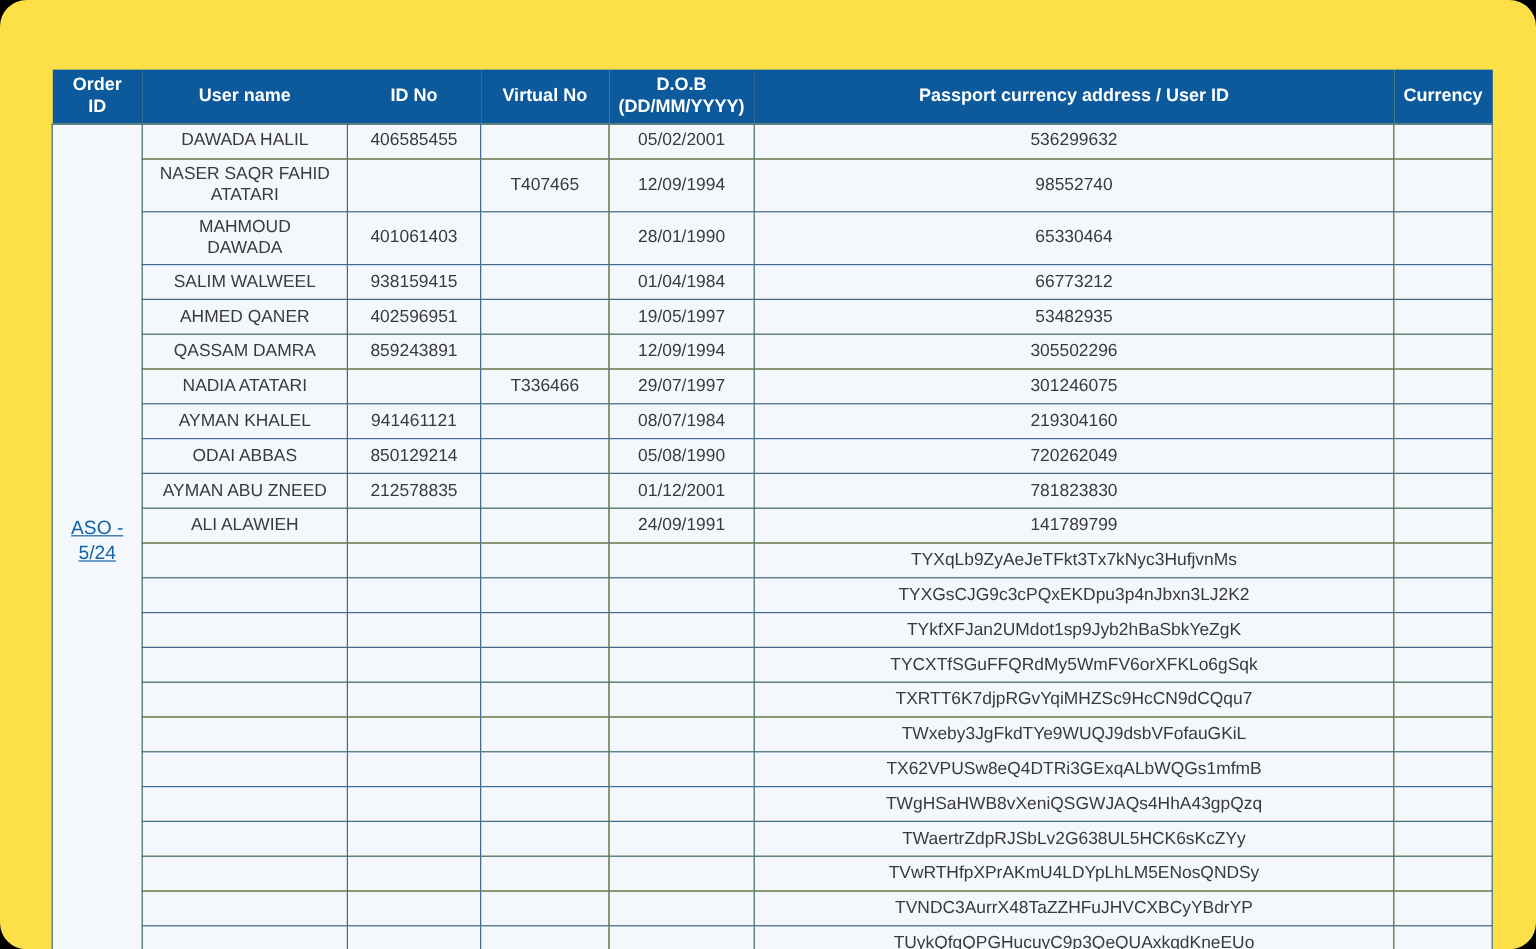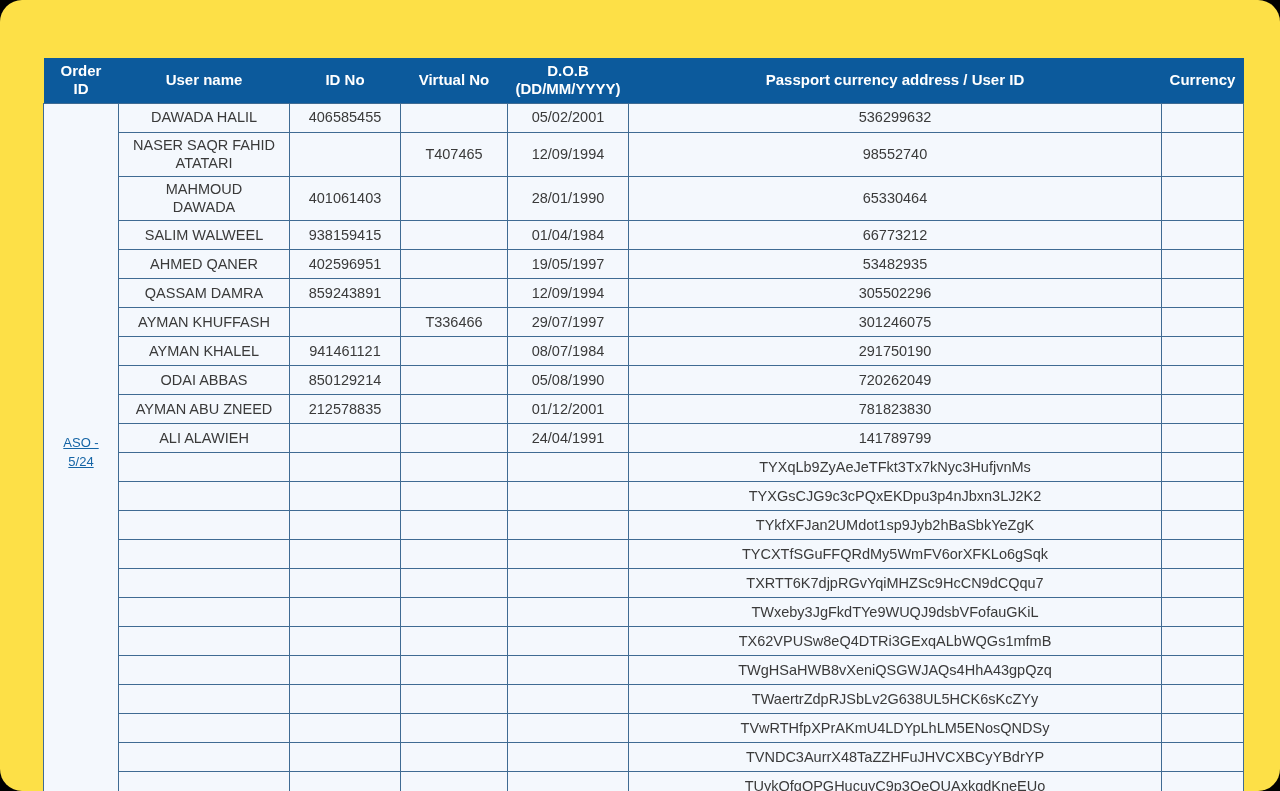--- a/index.html
+++ b/index.html
@@ -53,21 +53,21 @@
     white-space: pre-line;
     overflow: hidden;
   }
   td.order-cell {
     vertical-align: top;
     padding-top: 6px;
   }
   a.order-link {
     color: #1464a5;
     text-decoration: underline;
-    font-size: 13px;
+    font-size: 16px;
     white-space: pre-line;
     cursor: pointer;
   }
 </style>
 </head>
 <body>
 
 <div class="screen">
   <div class="table-wrap">
     <table class="kyc-table">
@@ -140,33 +140,33 @@
           </tr>
           <tr>
             <td>QASSAM DAMRA</td>
             <td>859243891</td>
             <td></td>
             <td>12/09/1994</td>
             <td>305502296</td>
             <td></td>
           </tr>
           <tr>
-            <td>AYMAN KHUFFASH</td>
+            <td>NADIA ATATARI</td>
             <td></td>
             <td>T336466</td>
             <td>29/07/1997</td>
             <td>301246075</td>
             <td></td>
           </tr>
           <tr>
             <td>AYMAN KHALEL</td>
             <td>941461121</td>
             <td></td>
             <td>08/07/1984</td>
-            <td>291750190</td>
+            <td>219304160</td>
             <td></td>
           </tr>
           <tr>
             <td>ODAI ABBAS</td>
             <td>850129214</td>
             <td></td>
             <td>05/08/1990</td>
             <td>720262049</td>
             <td></td>
           </tr>
@@ -175,21 +175,21 @@
             <td>212578835</td>
             <td></td>
             <td>01/12/2001</td>
             <td>781823830</td>
             <td></td>
           </tr>
           <tr>
             <td>ALI ALAWIEH</td>
             <td></td>
             <td></td>
-            <td>24/04/1991</td>
+            <td>24/09/1991</td>
             <td>141789799</td>
             <td></td>
           </tr>
           <tr>
             <td></td>
             <td></td>
             <td></td>
             <td></td>
             <td>TYXqLb9ZyAeJeTFkt3Tx7kNyc3HufjvnMs</td>
             <td></td>

